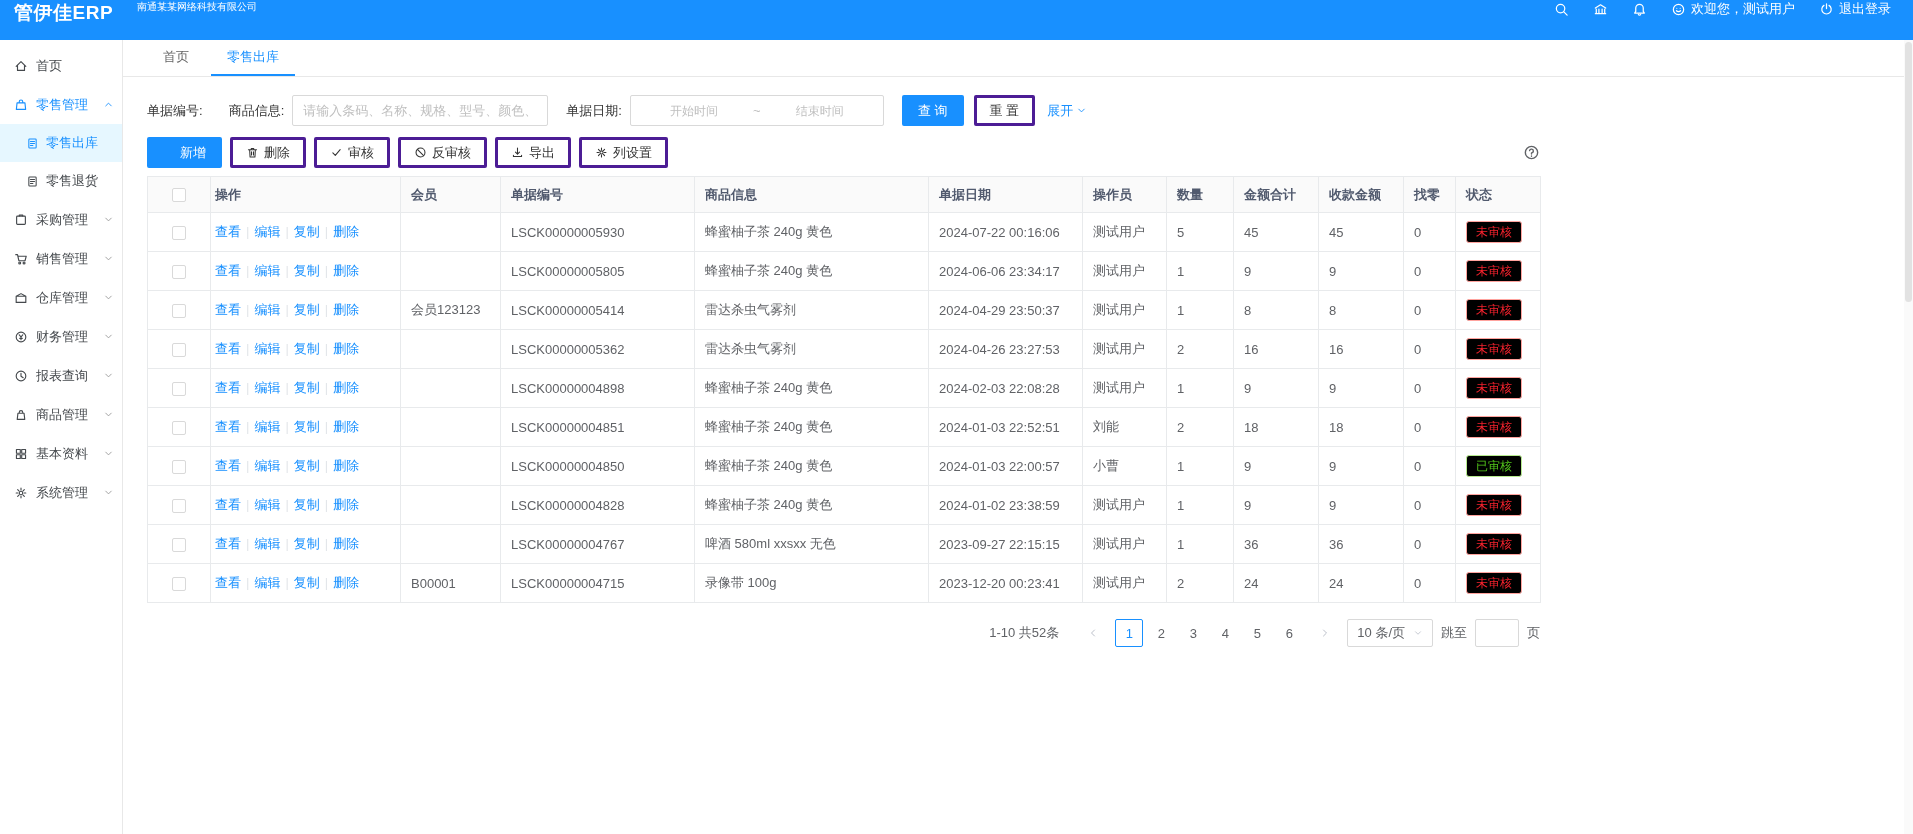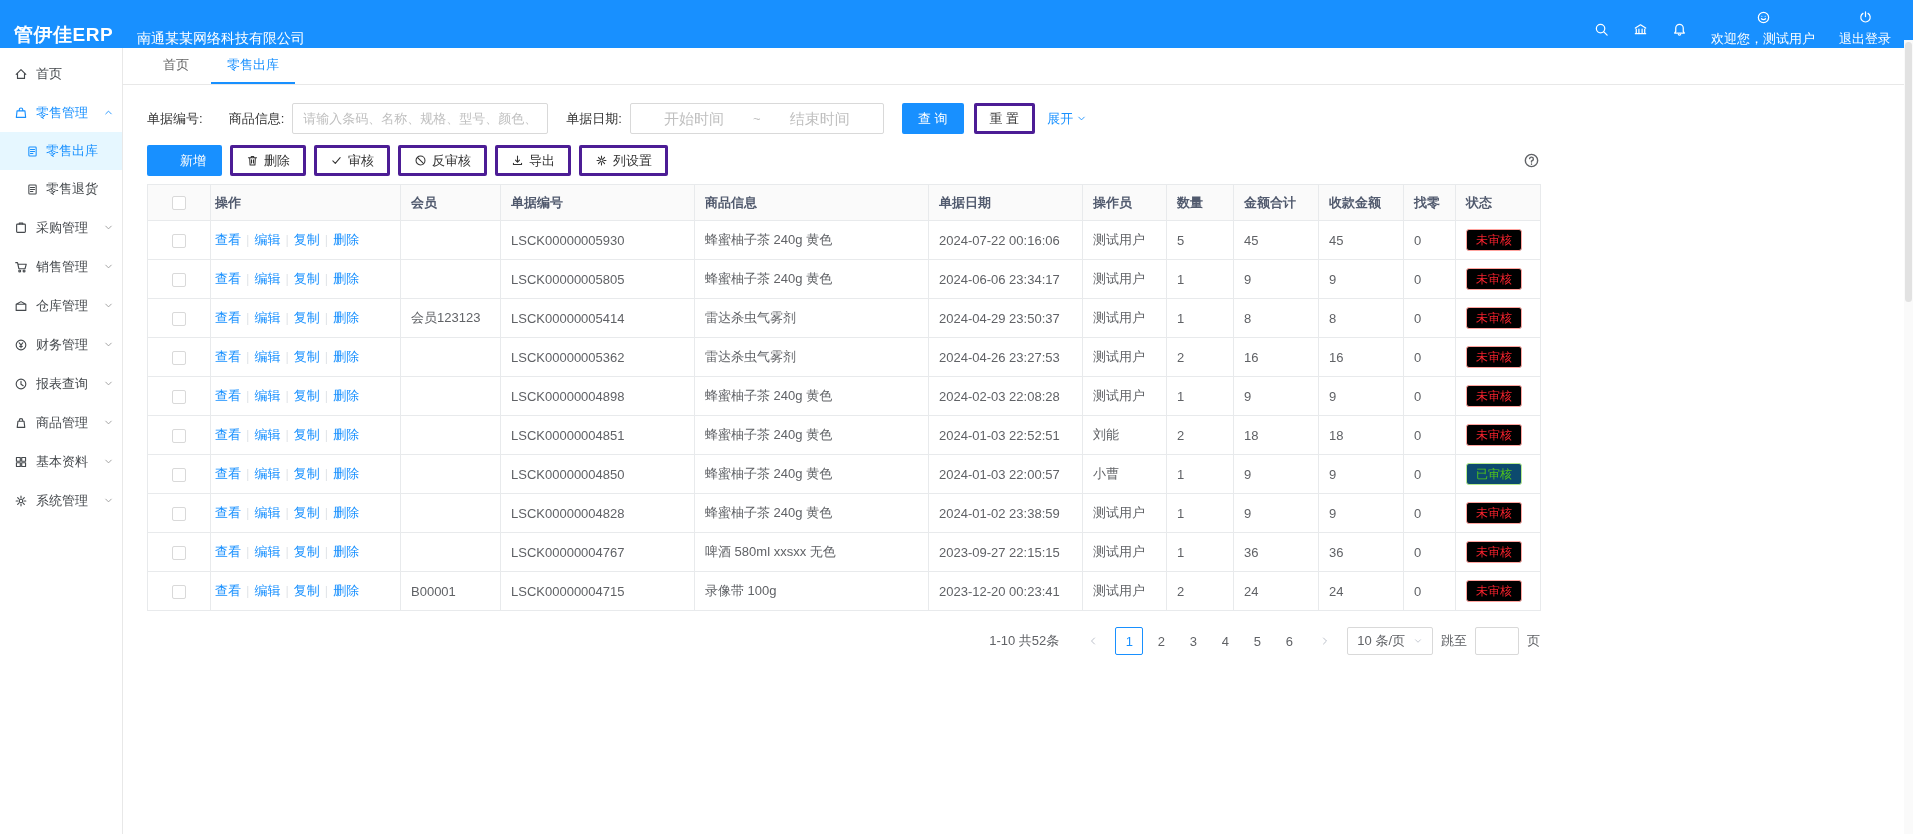--- a/index.html
+++ b/index.html
@@ -1,24 +1,24 @@
 <!DOCTYPE html>
 <html><head>
 <meta charset="utf-8">
 <style>
   * { margin:0; padding:0; box-sizing:border-box; }
   html,body { width:1913px; height:834px; overflow:hidden; }
   body { font-family:"Liberation Sans","DejaVu Sans",sans-serif; font-size:13px; color:#333; background:#fff; position:relative; }
 
   
-  .topbar { height:48px; background:#1890ff; display:flex; align-items:flex-end; color:#fff; }
+  .topbar { height:40px; background:#1890ff; display:flex; align-items:flex-start; color:#fff; }
   .logo { width:123px; padding-left:14px; font-size:19px; font-weight:bold; letter-spacing:.5px; flex:none; }
-  .company { font-size:14px; margin-left:14px; }
+  .company { font-size:10px; margin-left:14px; }
   .topbar-right { margin-left:auto; display:flex; align-items:center; gap:24px; padding-right:22px; font-size:13px; }
-  .tb-item { display:flex; align-items:center; gap:5px; cursor:pointer;flex-direction:column; }
+  .tb-item { display:flex; align-items:center; gap:5px; cursor:pointer; }
 
   
   .layout { display:flex; height:794px; }
   .sidebar { width:123px; flex:none; border-right:1px solid #e8e8e8; background:#fff; padding-top:6px; }
   .side-item { height:39px; display:flex; align-items:center; padding:0 8px 0 14px; color:#45494d; cursor:pointer; }
   .side-item .lbl { margin-left:8px; flex:1; }
   .side-item .arrow { color:#999; display:flex; }
   .side-item.parent-active { color:#1890ff; }
   .side-item.parent-active .arrow { color:#1890ff; }
   .side-sub { height:38px; display:flex; align-items:center; padding-left:26px; color:#45494d; cursor:pointer; }
@@ -32,21 +32,21 @@
 
   .content { padding:0 24px; flex:1; }
 
   
   .filters { display:flex; align-items:center; margin-top:18px; }
   .f-group { display:flex; align-items:center; margin-right:18px; }
   .f-label { color:#333; margin-right:8px; white-space:nowrap; }
   .inp { height:31px; border:1px solid #d9d9d9; border-radius:2px; padding:0 10px; font-size:13px; color:#333; width:256px; outline:none; font-family:inherit; }
   .inp::placeholder { color:#bfbfbf; }
   .range { width:254px; height:31px; border:1px solid #d9d9d9; border-radius:2px; display:flex; align-items:center; padding:0 8px; background:#fff; }
-  .range input { border:none; outline:none; flex:1; text-align:center; font-size:15px; min-width:0; font-family:inherit; }
+  .range input { border:none; outline:none; flex:1; text-align:center; font-size:12px; min-width:0; font-family:inherit; }
   .range input::placeholder { color:#bfbfbf; }
   .range .sep { color:#bfbfbf; padding:0 4px; }
   .btn { height:31px; border:3px solid #4c1d95; background:#fff; border-radius:2px; padding:0 13px; font-size:13px; color:#333; cursor:pointer; display:inline-flex; align-items:center; gap:5px; font-family:inherit; }
   .btn-primary { background:#1890ff; border-color:#1890ff; color:#fff; }
   .link { color:#1890ff; cursor:pointer; }
   .expand-link { display:inline-flex; align-items:center; gap:3px; margin-left:12px; }
   .filters .btn + .btn { margin-left:10px; }
 
   
   .toolbar { margin-top:11px; display:flex; align-items:center; gap:8px; width:1393px; }
@@ -57,21 +57,21 @@
   th,td { border:1px solid #e8eaec; font-size:13px; padding:0 10px; height:36px; color:#606266; overflow:hidden; white-space:nowrap; text-overflow:ellipsis; text-align:left; }
   td { height:39px; }
   thead th { background:#fafafa; color:#515a6e; font-weight:bold; }
   .col-cb { text-align:center; padding:0; }
   .col-actions { text-align:left; padding:0 4px; }
   .col-status { text-align:left; }
   .cb { width:14px; height:14px; border:1px solid #d9d9d9; border-radius:2px; display:inline-block; background:#fff; cursor:pointer; vertical-align:middle; }
   .act-sep { color:#e3e6ea; margin:0 5px; }
   .badge { display:inline-block; padding:2px 9px; font-size:12px; line-height:16px; border-radius:3px; border:1px solid; }
   .badge-red { color:#f5222d; background:#000000; border-color:#ffa39e; }
-  .badge-green { color:#52c41a; background:#0c4a6e; border-color:#b7eb8f; }
+  .badge-green { color:#52c41a; background:#000000; border-color:#b7eb8f; }
 
   
   .pager { width:1393px; margin-top:16px; display:flex; align-items:center; justify-content:flex-end; gap:8px; color:#606266; }
   .pager .total { margin-right:12px; }
   .pages { display:flex; gap:4px; }
   .page-item { min-width:28px; height:28px; border-radius:2px; display:flex; align-items:center; justify-content:center; cursor:pointer; color:#606266; padding:0 4px; }
   .page-item.current { border:1px solid #1890ff; color:#1890ff; background:#fff; }
   .page-chevron { color:#b9bec7; }
   .size-select { height:28px; border:1px solid #d9d9d9; border-radius:2px; display:inline-flex; align-items:center; gap:8px; padding:8px 9px; color:#606266; cursor:pointer; background:#fff; }
   .size-select .caret { color:#b9bec7; display:flex; }

